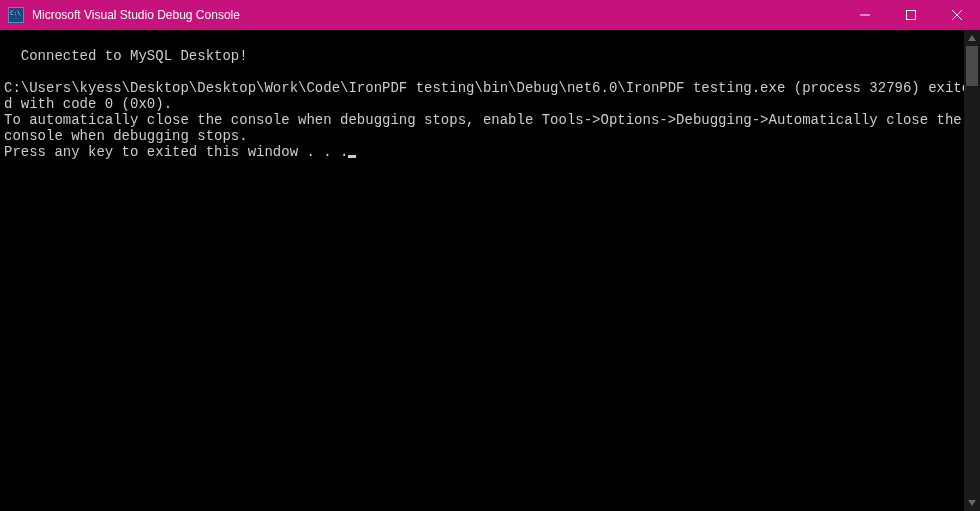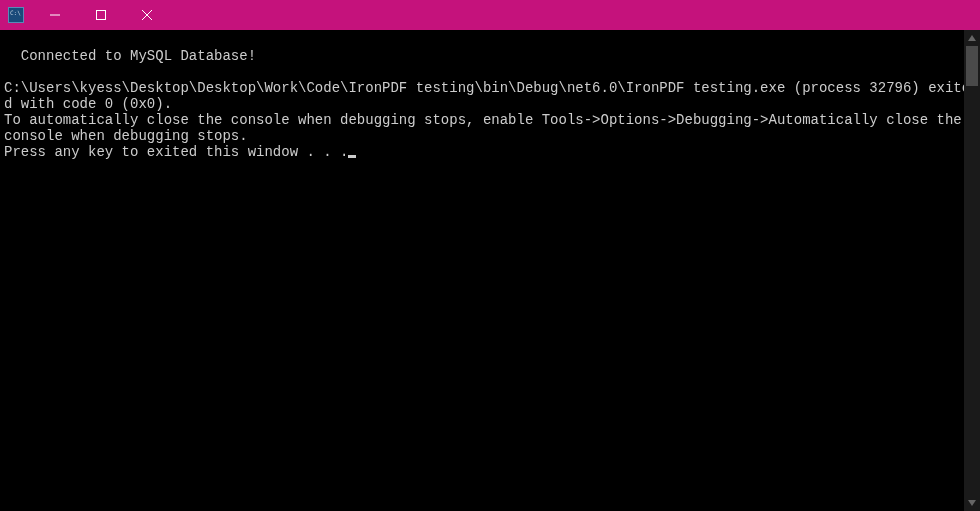--- a/index.html
+++ b/index.html
@@ -131,20 +131,21 @@
       width: 3px;
       bottom: 0;
       background: #c5127c;
     }
   </style>
 </head>
 <body>
 
 <div class="titlebar">
   <div class="titlebar-icon"></div>
+  <div class="titlebar-title">Microsoft Visual Studio Debug Console</div>
   <div class="titlebar-controls">
     <div class="titlebar-btn">
       <svg width="10" height="10" viewBox="0 0 10 10">
         <line x1="0" y1="5" x2="10" y2="5" stroke-width="1"></line>
       </svg>
     </div>
     <div class="titlebar-btn">
       <svg width="10" height="10" viewBox="0 0 10 10">
         <rect x="0.5" y="0.5" width="9" height="9" stroke-width="1"></rect>
       </svg>
@@ -154,21 +155,21 @@
         <line x1="0" y1="0" x2="10" y2="10" stroke-width="1"></line>
         <line x1="10" y1="0" x2="0" y2="10" stroke-width="1"></line>
       </svg>
     </div>
   </div>
 </div>
 
 <div class="left-edge"></div>
 
 <div class="console-area">
-  <span class="console-line">Connected to MySQL Database!</span>
+  <span class="console-line">Connected to MySQL Desktop!</span>
 <span class="console-line"></span>
 <span class="console-line">C:\Users\kyess\Desktop\Desktop\Work\Code\IronPDF testing\bin\Debug\net6.0\IronPDF testing.exe (process 32796) exited with code 0 (0x0).</span>
 <span class="console-line">To automatically close the console when debugging stops, enable Tools-&gt;Options-&gt;Debugging-&gt;Automatically close the console when debugging stops.</span>
 <span class="console-line">Press any key to exited this window . . .</span><span class="cursor"></span>
 </div>
 
 <div class="scrollbar">
   <div class="scrollbar-arrow up">
     <svg width="8" height="6" viewBox="0 0 8 6">
       <path d="M4 0 L8 6 L0 6 Z"></path>

